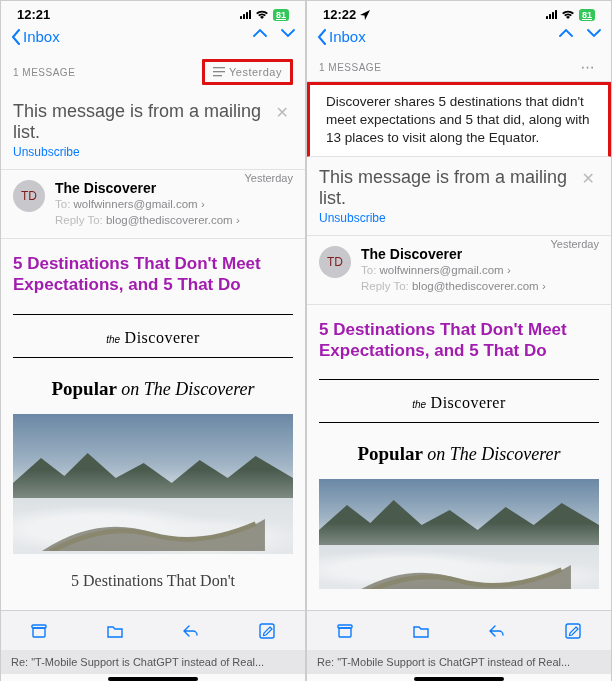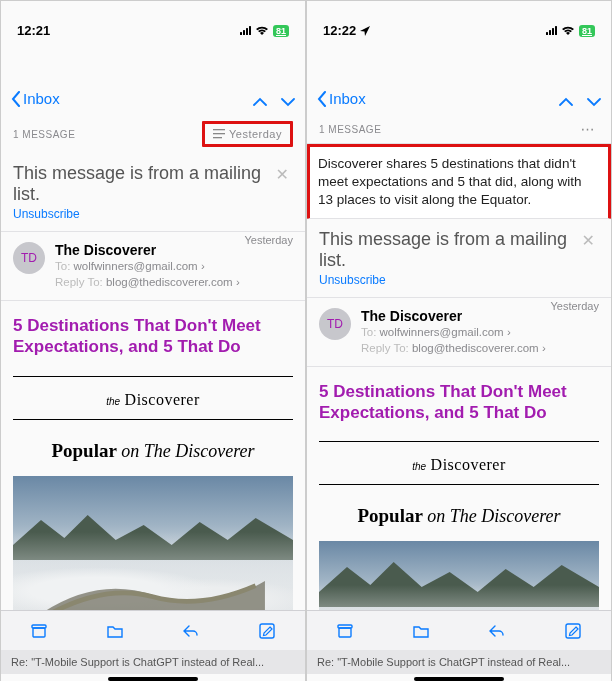--- a/index.html
+++ b/index.html
@@ -1,58 +1,58 @@
 <!DOCTYPE html>
 <html><head>
 <meta charset="utf-8">
 <style>
   * { box-sizing: border-box; margin: 0; padding: 0; }
   body { font-family: -apple-system, 'Helvetica Neue', Arial, sans-serif; background: #ccc; width: 612px; }
   .wrap { display: flex; gap: 2px; background: #ccc; padding: 1px; }
   .phone { width: 304px; background: #fafafa; display: flex; flex-direction: column; position: relative; height: 681px; overflow: hidden; }
-  .status { display: flex; justify-content: space-between; align-items: center; padding: 22px 16px 2px; font-size: 13px; font-weight: 600; color: #000; }
+  .status { display: flex; justify-content: space-between; align-items: center; padding: 6px 16px 2px; font-size: 13px; font-weight: 600; color: #000; }
   .status-right { display: flex; align-items: center; gap: 4px; }
   .sig { display: inline-flex; align-items: flex-end; gap: 1px; }
   .sig i { display: inline-block; width: 2px; background:#000; border-radius:0.5px;}
   .sig i:nth-child(1){height:3px;} .sig i:nth-child(2){height:5px;} .sig i:nth-child(3){height:7px;} .sig i:nth-child(4){height:9px;}
   .batt { display:inline-flex; align-items:center; gap:1px; background:#33c759; color:#fff; font-size:9px; font-weight:700; border-radius:3px; padding:1px 3px;text-decoration:underline; }
-  .nav { display:flex; justify-content:space-between; align-items:flex-end; padding:4px 10px 8px;margin-top:46px; }
+  .nav { display:flex; justify-content:space-between; align-items:flex-start; padding:4px 10px 8px; }
   .back { display:flex; align-items:center; color:#0a7bff; font-size:15px; gap:2px;}
   .arrows { display:flex; gap:14px; color:#0a7bff; }
   .msghdr { display:flex; justify-content:space-between; align-items:center; padding:6px 12px; font-size:10px; color:#8a8a8e; letter-spacing:0.5px; border-bottom:0.5px solid #e2e2e5;}
   .summarize-btn { display:flex; align-items:center; gap:4px; color:#8a8a8e; font-size:11px; padding:4px 8px;}
   .ellips { font-size:14px; color:#888; padding:0 4px;}
   .redbox { border: 3px solid #d11; border-radius:1px; }
-  .summary { font-size:13.5px; color:#222; padding:8px 8px; line-height:1.35; background:#fff; border-bottom:0.5px solid #e2e2e5;}
+  .summary { font-size:13.5px; color:#222; padding:8px 16px; line-height:1.35; background:#fff; border-bottom:0.5px solid #e2e2e5;}
   .mailing { display:flex; justify-content:space-between; align-items:flex-start; padding:10px 12px; border-bottom:0.5px solid #e2e2e5;}
   .mailing .txt { font-size:18px; color:#555; }
   .unsub { color:#0a7bff; font-size:12px; margin-top:2px;}
   .closex { color:#bbb; font-size:16px; padding:2px 4px;}
   .sender { display:flex; padding:10px 12px; gap:10px; position:relative; border-bottom:0.5px solid #e2e2e5;}
-  .avatar { width:32px; height:32px; border-radius:50%; background:#c7c7cc; color:#a21caf; display:flex; align-items:center; justify-content:center; font-size:12px; font-weight:500; flex-shrink:0;}
+  .avatar { width:32px; height:32px; border-radius:50%; background:#c7c7cc; color:#7f1d1d; display:flex; align-items:center; justify-content:center; font-size:12px; font-weight:500; flex-shrink:0;}
   .sender-info { flex:1; min-width:0;}
   .from { font-size:14px; font-weight:600; color:#000;}
   .meta { font-size:11.5px; color:#8a8a8e; line-height:1.4;}
   .meta .lbl{color:#bbb;}
   .yday { position:absolute; right:12px; top:2px; font-size:11px; color:#8a8a8e;}
   .subject { font-size:17px; font-weight:700; color:#a21caf; padding:14px 12px; line-height:1.25;}
   .body { padding:0 12px; }
   .logoline { text-align:center; padding:14px 0 10px; border-top:1px solid #000; border-bottom:1px solid #000; margin:4px 0 20px;}
   .logoline .t { font-size:10px; font-style:italic; }
   .logoline .d { font-size:16px; font-family:Georgia,serif; letter-spacing:0.5px;}
   .popular { text-align:center; font-family:Georgia,'Times New Roman',serif; margin:6px 0 14px;}
   .popular .p { font-weight:800; font-size:19px;}
   .popular .o { font-style:italic; font-size:18px;}
   .hero { width:100%; height:140px; position:relative; overflow:hidden; }
   .sky { position:absolute; inset:0; background:linear-gradient(#6a88a5 0%, #9fb3c4 35%, #d6dde2 60%, #e9edef 100%);}
   .mtn { position:absolute; bottom:40%; left:0; right:0; height:50px;}
   .mtn svg { width:100%; height:100%; display:block;}
   .clouds { position:absolute; bottom:0; left:0; right:0; height:60%; background:radial-gradient(ellipse 60% 40% at 30% 70%, #f0f2f3 40%, transparent 70%), radial-gradient(ellipse 50% 35% at 70% 80%, #eceeef 40%, transparent 70%), linear-gradient(transparent, #e4e7e9);}
   .wall { position:absolute; bottom:0; left:10%; right:10%; height:35%;}
-  .bodytitle { font-size:16px; color:#0369a1; text-align:center; font-family:Liberation Mono, monospace; padding:18px 0 6px;}
+  .bodytitle { font-size:16px; color:#404040; text-align:center; font-family:Liberation Serif, serif; padding:18px 0 6px;}
   .toolbar { position:absolute; bottom:32px; left:0; right:0; height:40px; background:#f3f3f5; border-top:0.5px solid #d0d0d4; display:flex; justify-content:space-around; align-items:center;}
   .toolbar .tb { color:#0a7bff; width:22px; height:22px; display:flex; align-items:center; justify-content:center;}
   .caption { position:absolute; bottom:8px; left:0; right:0; font-size:11px; color:#555; padding:0 10px; text-align:left; white-space:nowrap; overflow:hidden; text-overflow:ellipsis; background:#e6e6e8; height:24px; line-height:24px;}
   .homebar { position:absolute; bottom:1px; left:50%; transform:translateX(-50%); width:90px; height:4px; background:#000; border-radius:3px;}
   svg { display:block; }
 </style>
 </head>
 <body>
 
 <div class="wrap">

